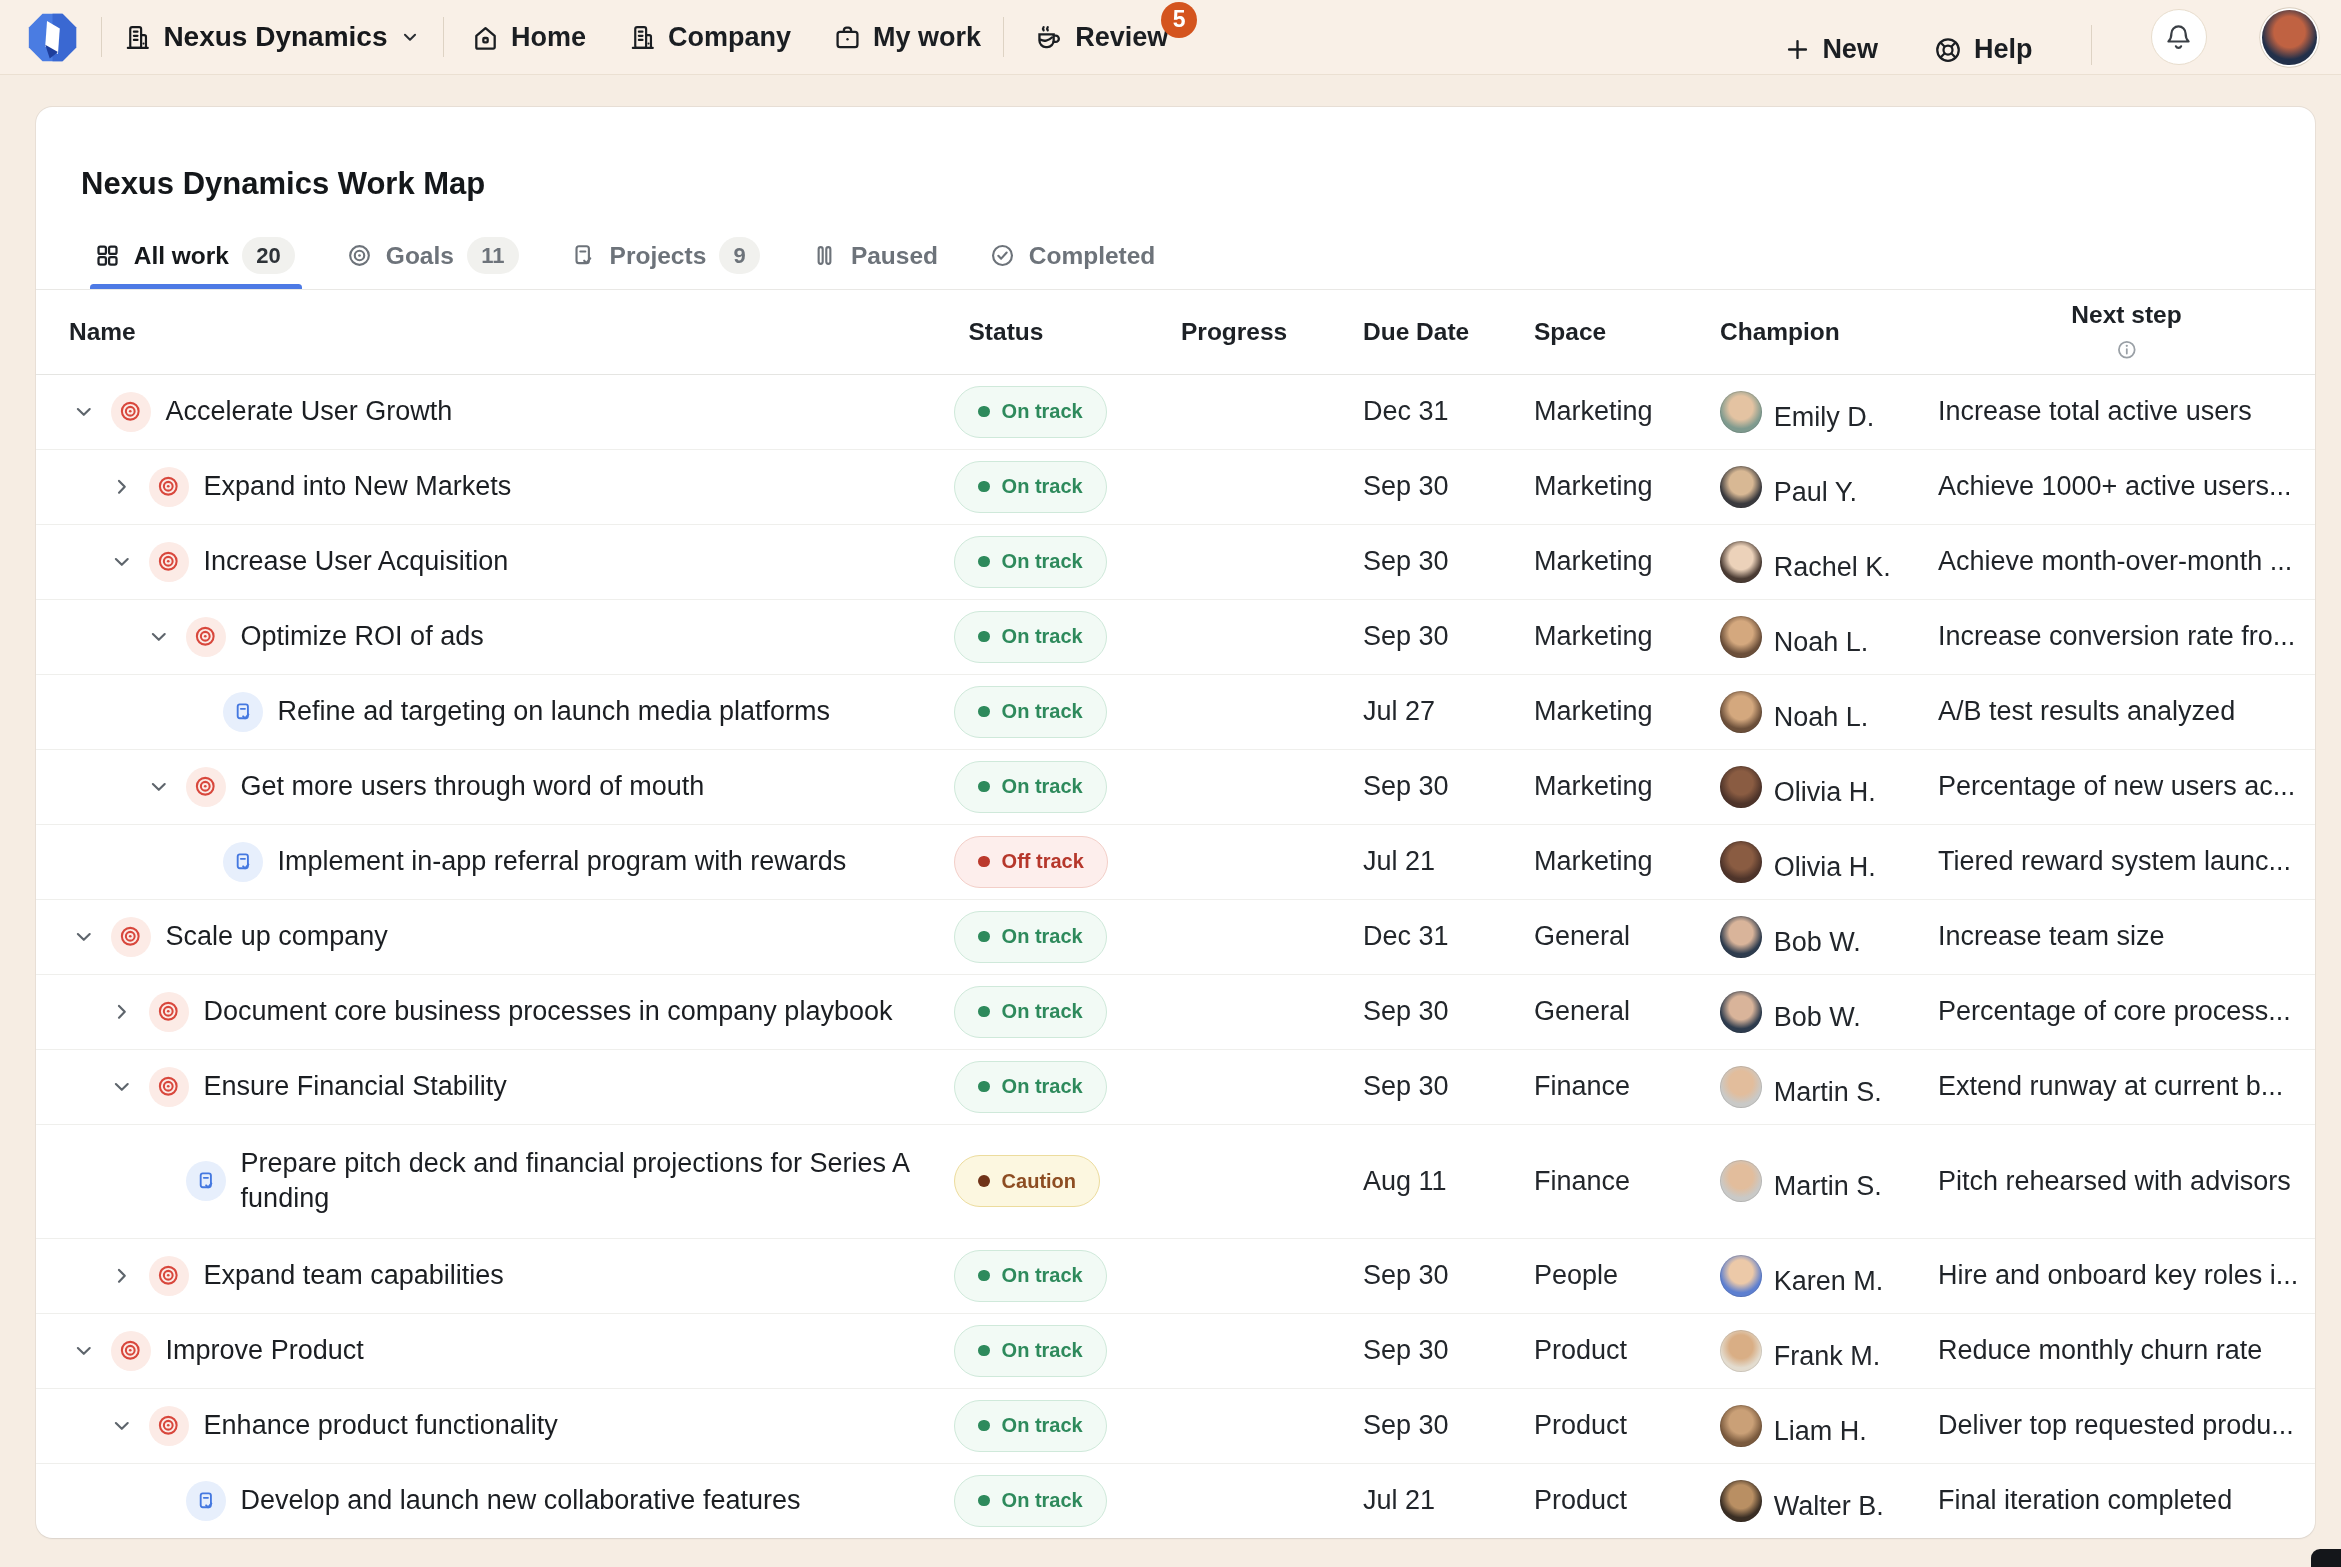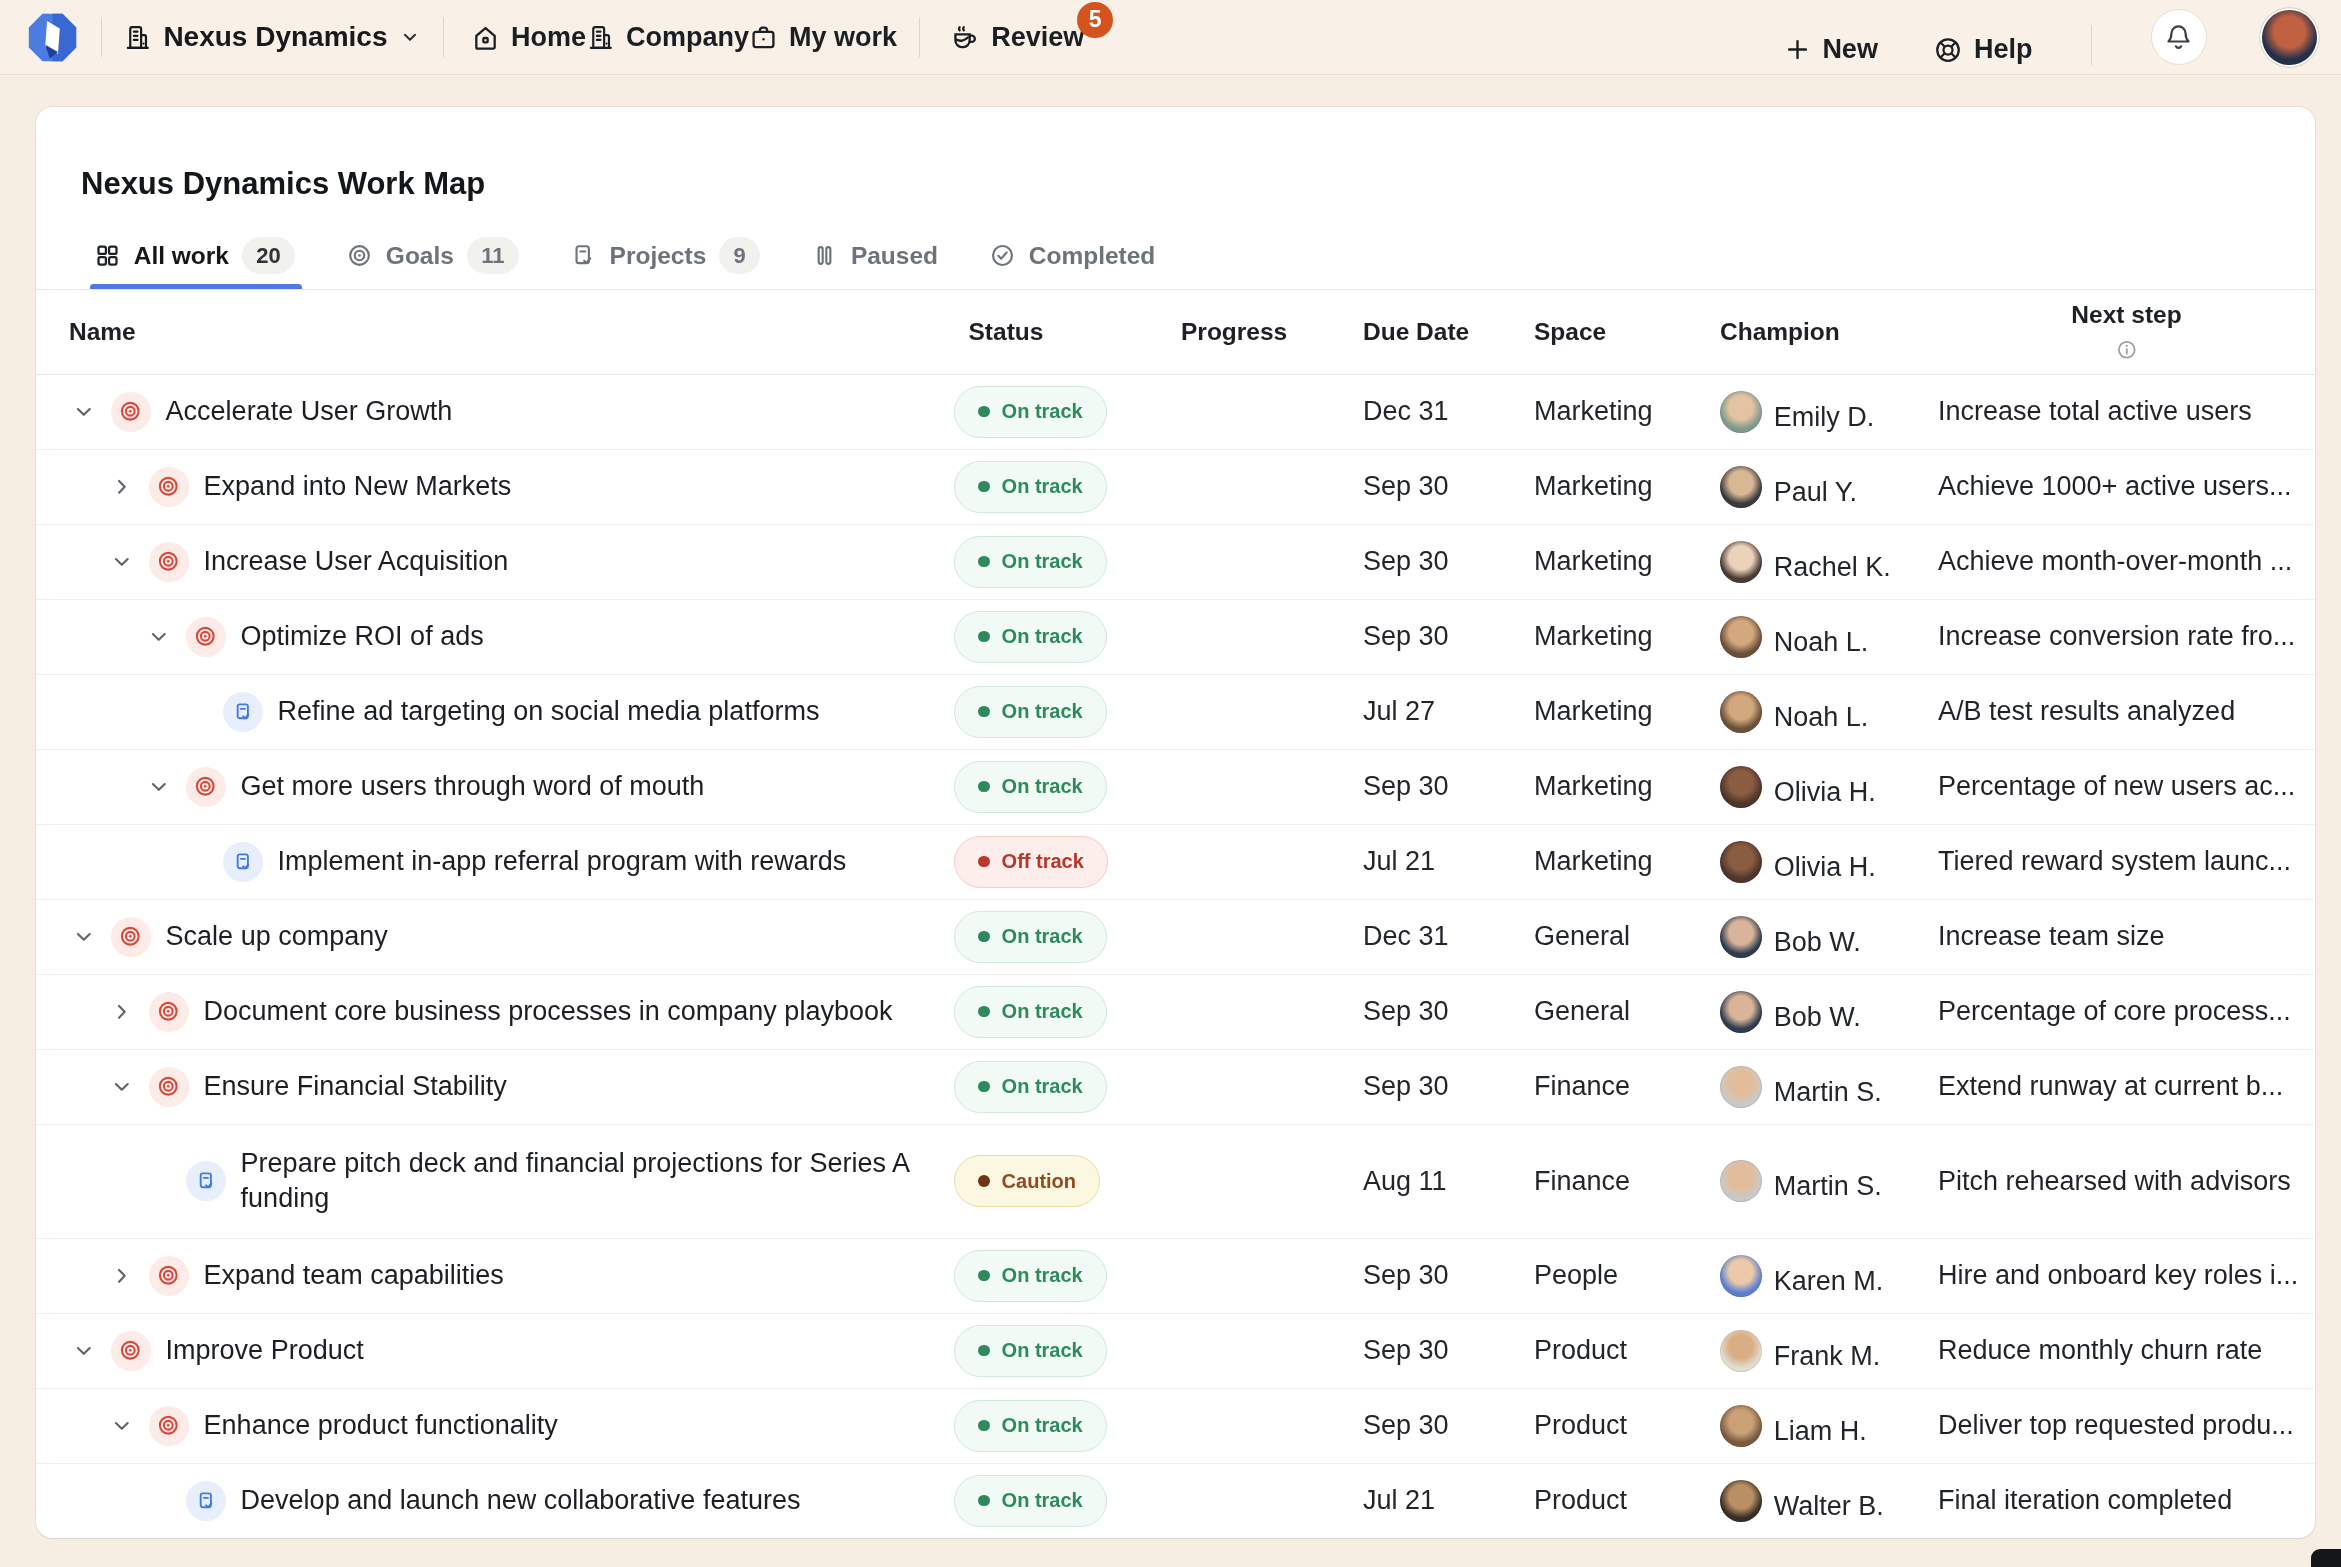--- a/index.html
+++ b/index.html
@@ -8,21 +8,21 @@
     width:2342px; height:1567px; position:relative; overflow:hidden;
     background:#f6ede3; font-family:"Liberation Sans", sans-serif; color:#1d2126;
     -webkit-font-smoothing:antialiased;
   }
   
   .topnav { height:75px; background:#f9f0e7; border-bottom:0.9px solid #ebe0d2;
     display:flex; align-items:center; padding:0 25.5px; }
   .logo-wrap { width:53px; height:53px; display:flex; align-items:center; justify-content:center; }
   .vdiv { width:0.9px; height:40px; background:#ded3c4; margin:0 22px; flex:none; }
   .switcher { display:flex; align-items:center; gap:11px; font-size:28px; font-weight:700; color:#17191c; cursor:pointer; }
-  .nav-links { display:flex; align-items:flex-end; margin-left:36px; }
+  .nav-links { display:flex; align-items:flex-end; gap:42px; margin-left:36px; }
   .nav-link { display:flex; align-items:center; gap:11px; font-size:27px; font-weight:600; color:#1b1e22; cursor:pointer; position:relative; }
   .nav-link svg, .switcher svg.bld { flex:none; }
   .rev-badge { position:absolute; top:-20px; right:-29px; min-width:36px; height:36px; padding:0 9px;
     background:#d4541e; color:#fff; border-radius:20px; font-size:23px; font-weight:700;
     display:flex; align-items:center; justify-content:center; }
   .nav-right { margin-left:auto; display:flex; align-items:flex-end; gap:55px; }
   .icon-circle { width:56px; height:56px; border-radius:50%; background:#ffffff; border:0.9px solid #e8ddcd;
     display:flex; align-items:center; justify-content:center; cursor:pointer; }
   .nav-avatar { width:55px; height:55px; border-radius:50%; cursor:pointer;
     box-shadow:0 0 0 1.8px #fff, 0 0 0 2.7px #d9cebf; }
@@ -354,21 +354,21 @@
       <div class="grid-cols row">
         <div class="name-cell" style="padding-left:148px">
        <span class="chev-spacer"></span>
        <span class="ico-badge proj-bg">
             <svg width="23.6" height="23.6" viewBox="0 0 24 24" fill="none" stroke="#4478e0" stroke-width="1.9" stroke-linecap="round" stroke-linejoin="round">
               <rect x="6.8" y="4.4" width="10.4" height="14.2" rx="2.2"></rect>
               <path d="M10 9h4.2"></path>
               <path d="M12.3 16.6l2 2 3.4-4"></path>
             </svg>
           </span>
-       <span class="row-name">Refine ad targeting on social media platforms</span>
+       <span class="row-name">Refine ad targeting on launch media platforms</span>
      </div>
      <div>
        <span class="badge on-track"><span class="dot"></span>On track</span>
      </div>
      <div>
        <span class="progress"><i class="fill-on-track" style="width:52%"></i></span>
      </div>
      <div class="cell-plain">Jul 27</div>
      <div class="cell-plain">Marketing</div>
      <div class="champ">

